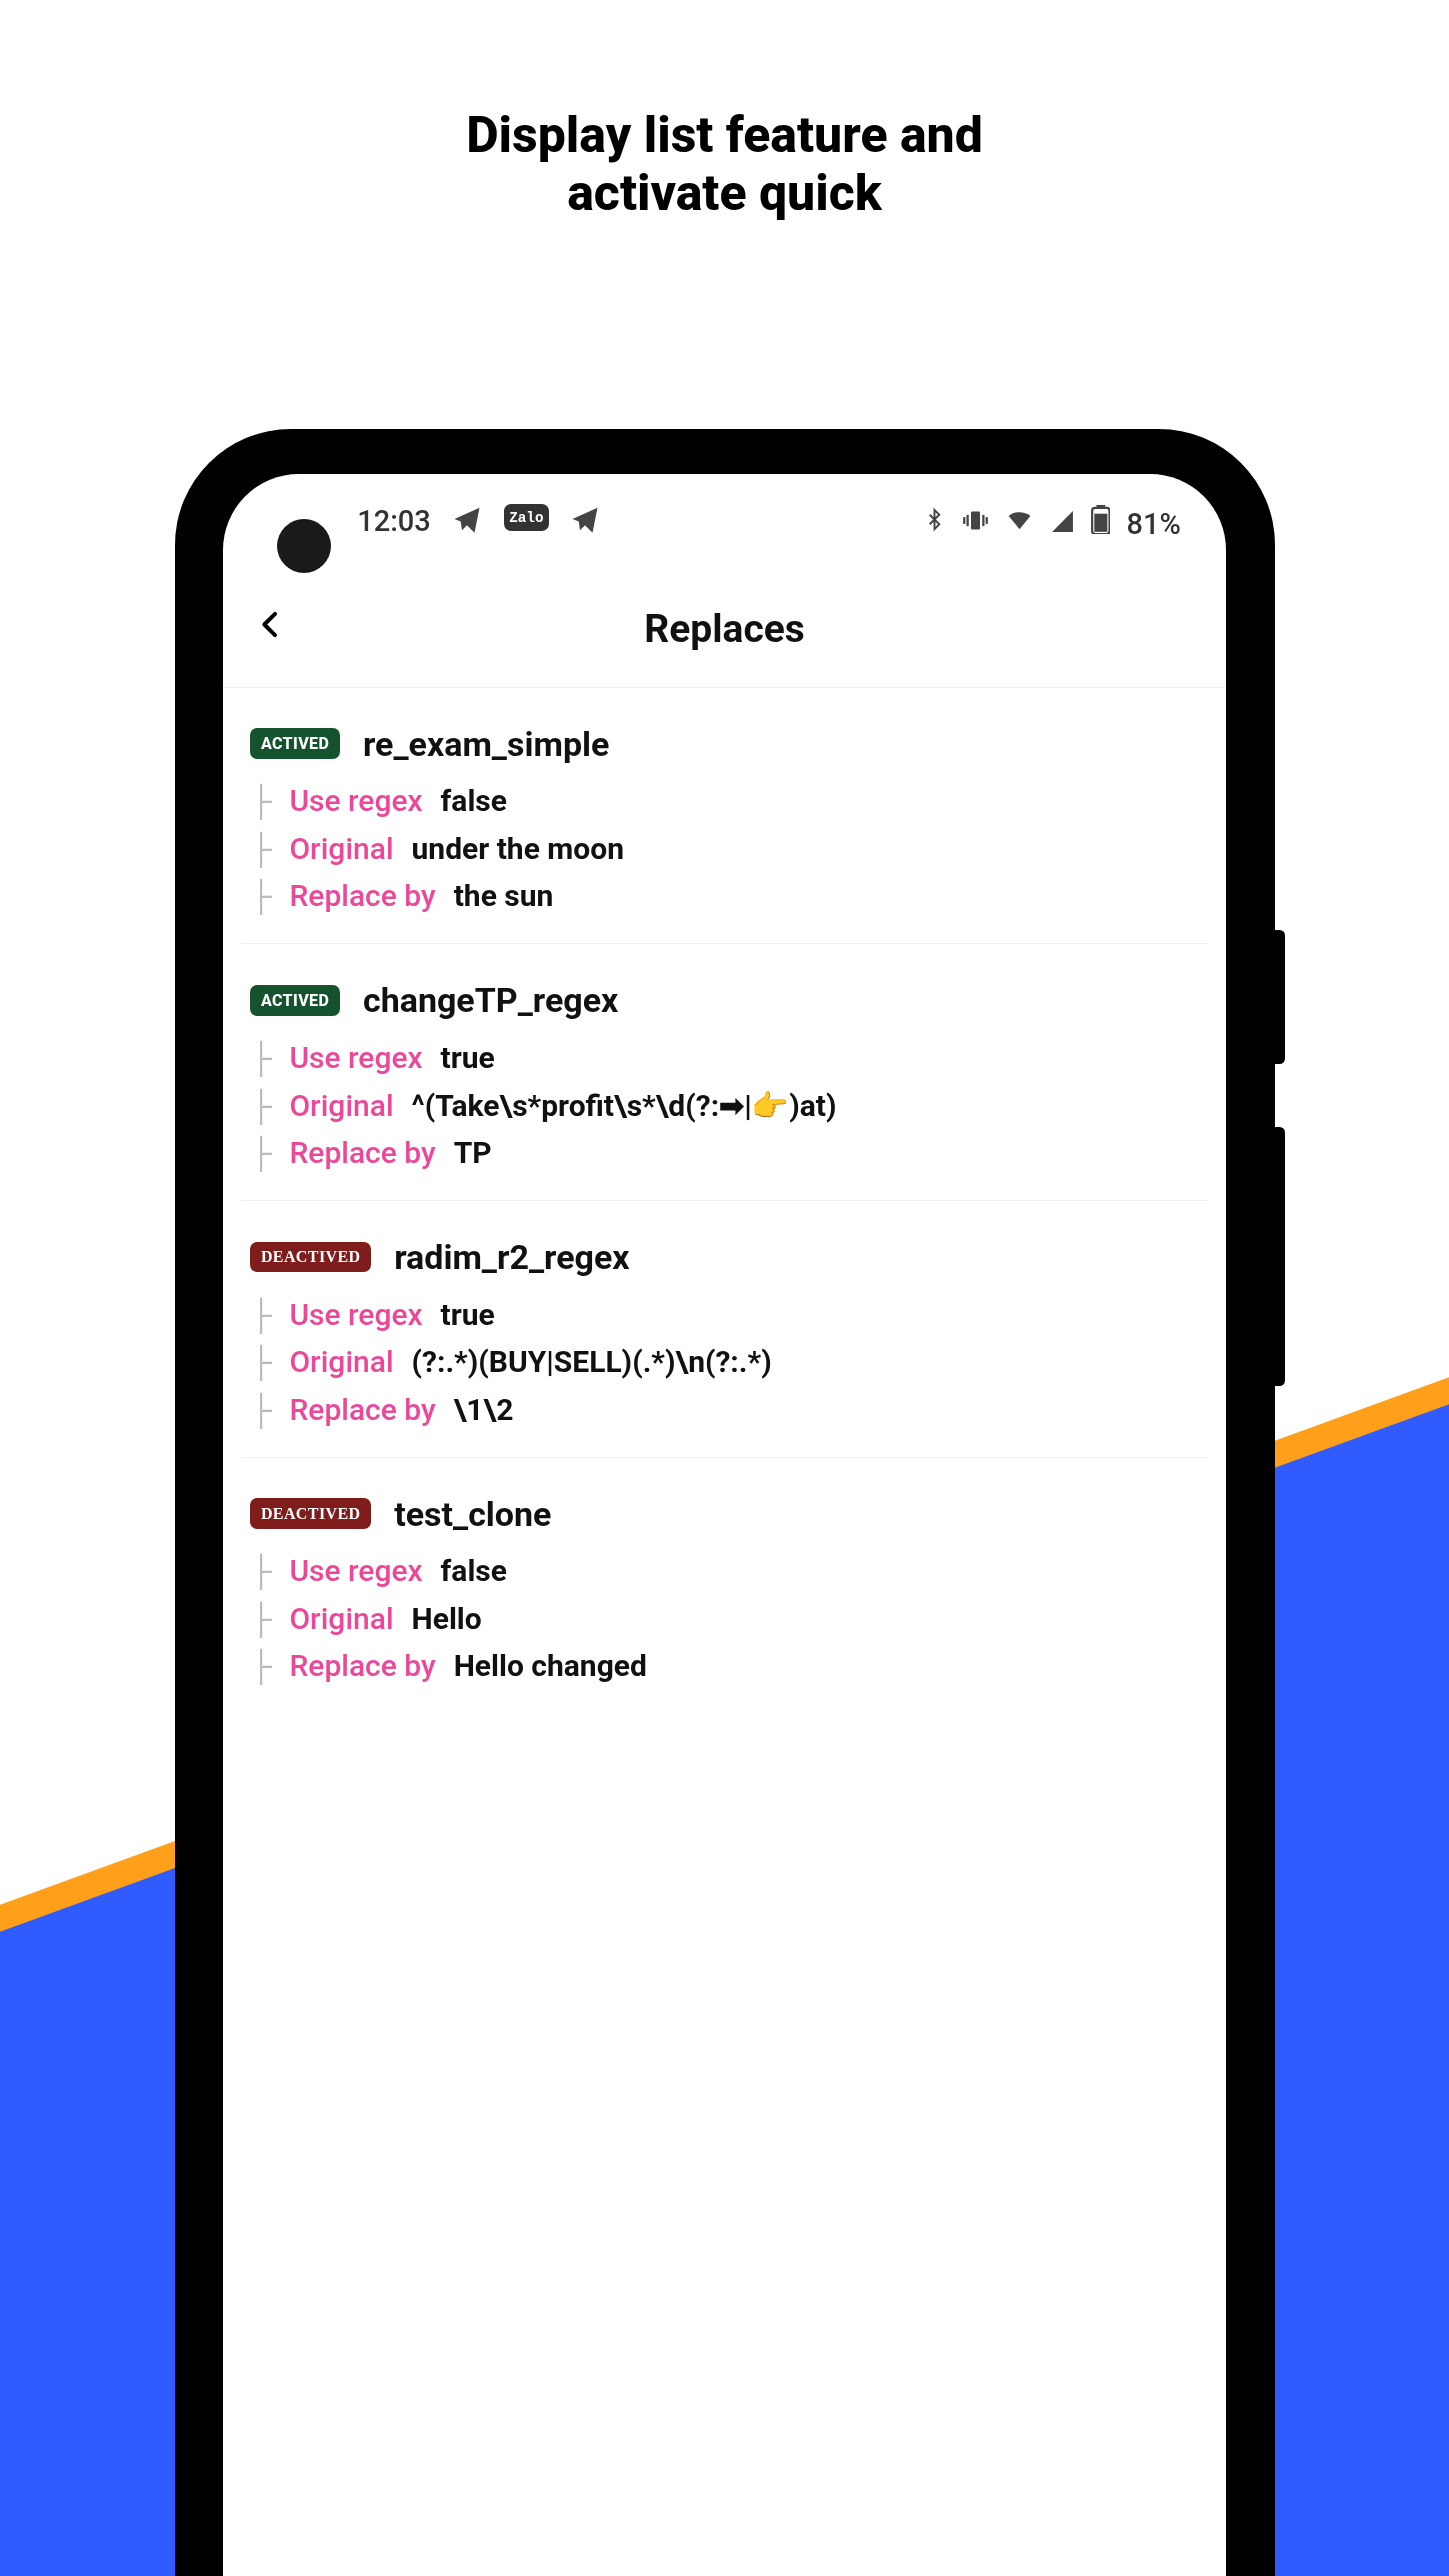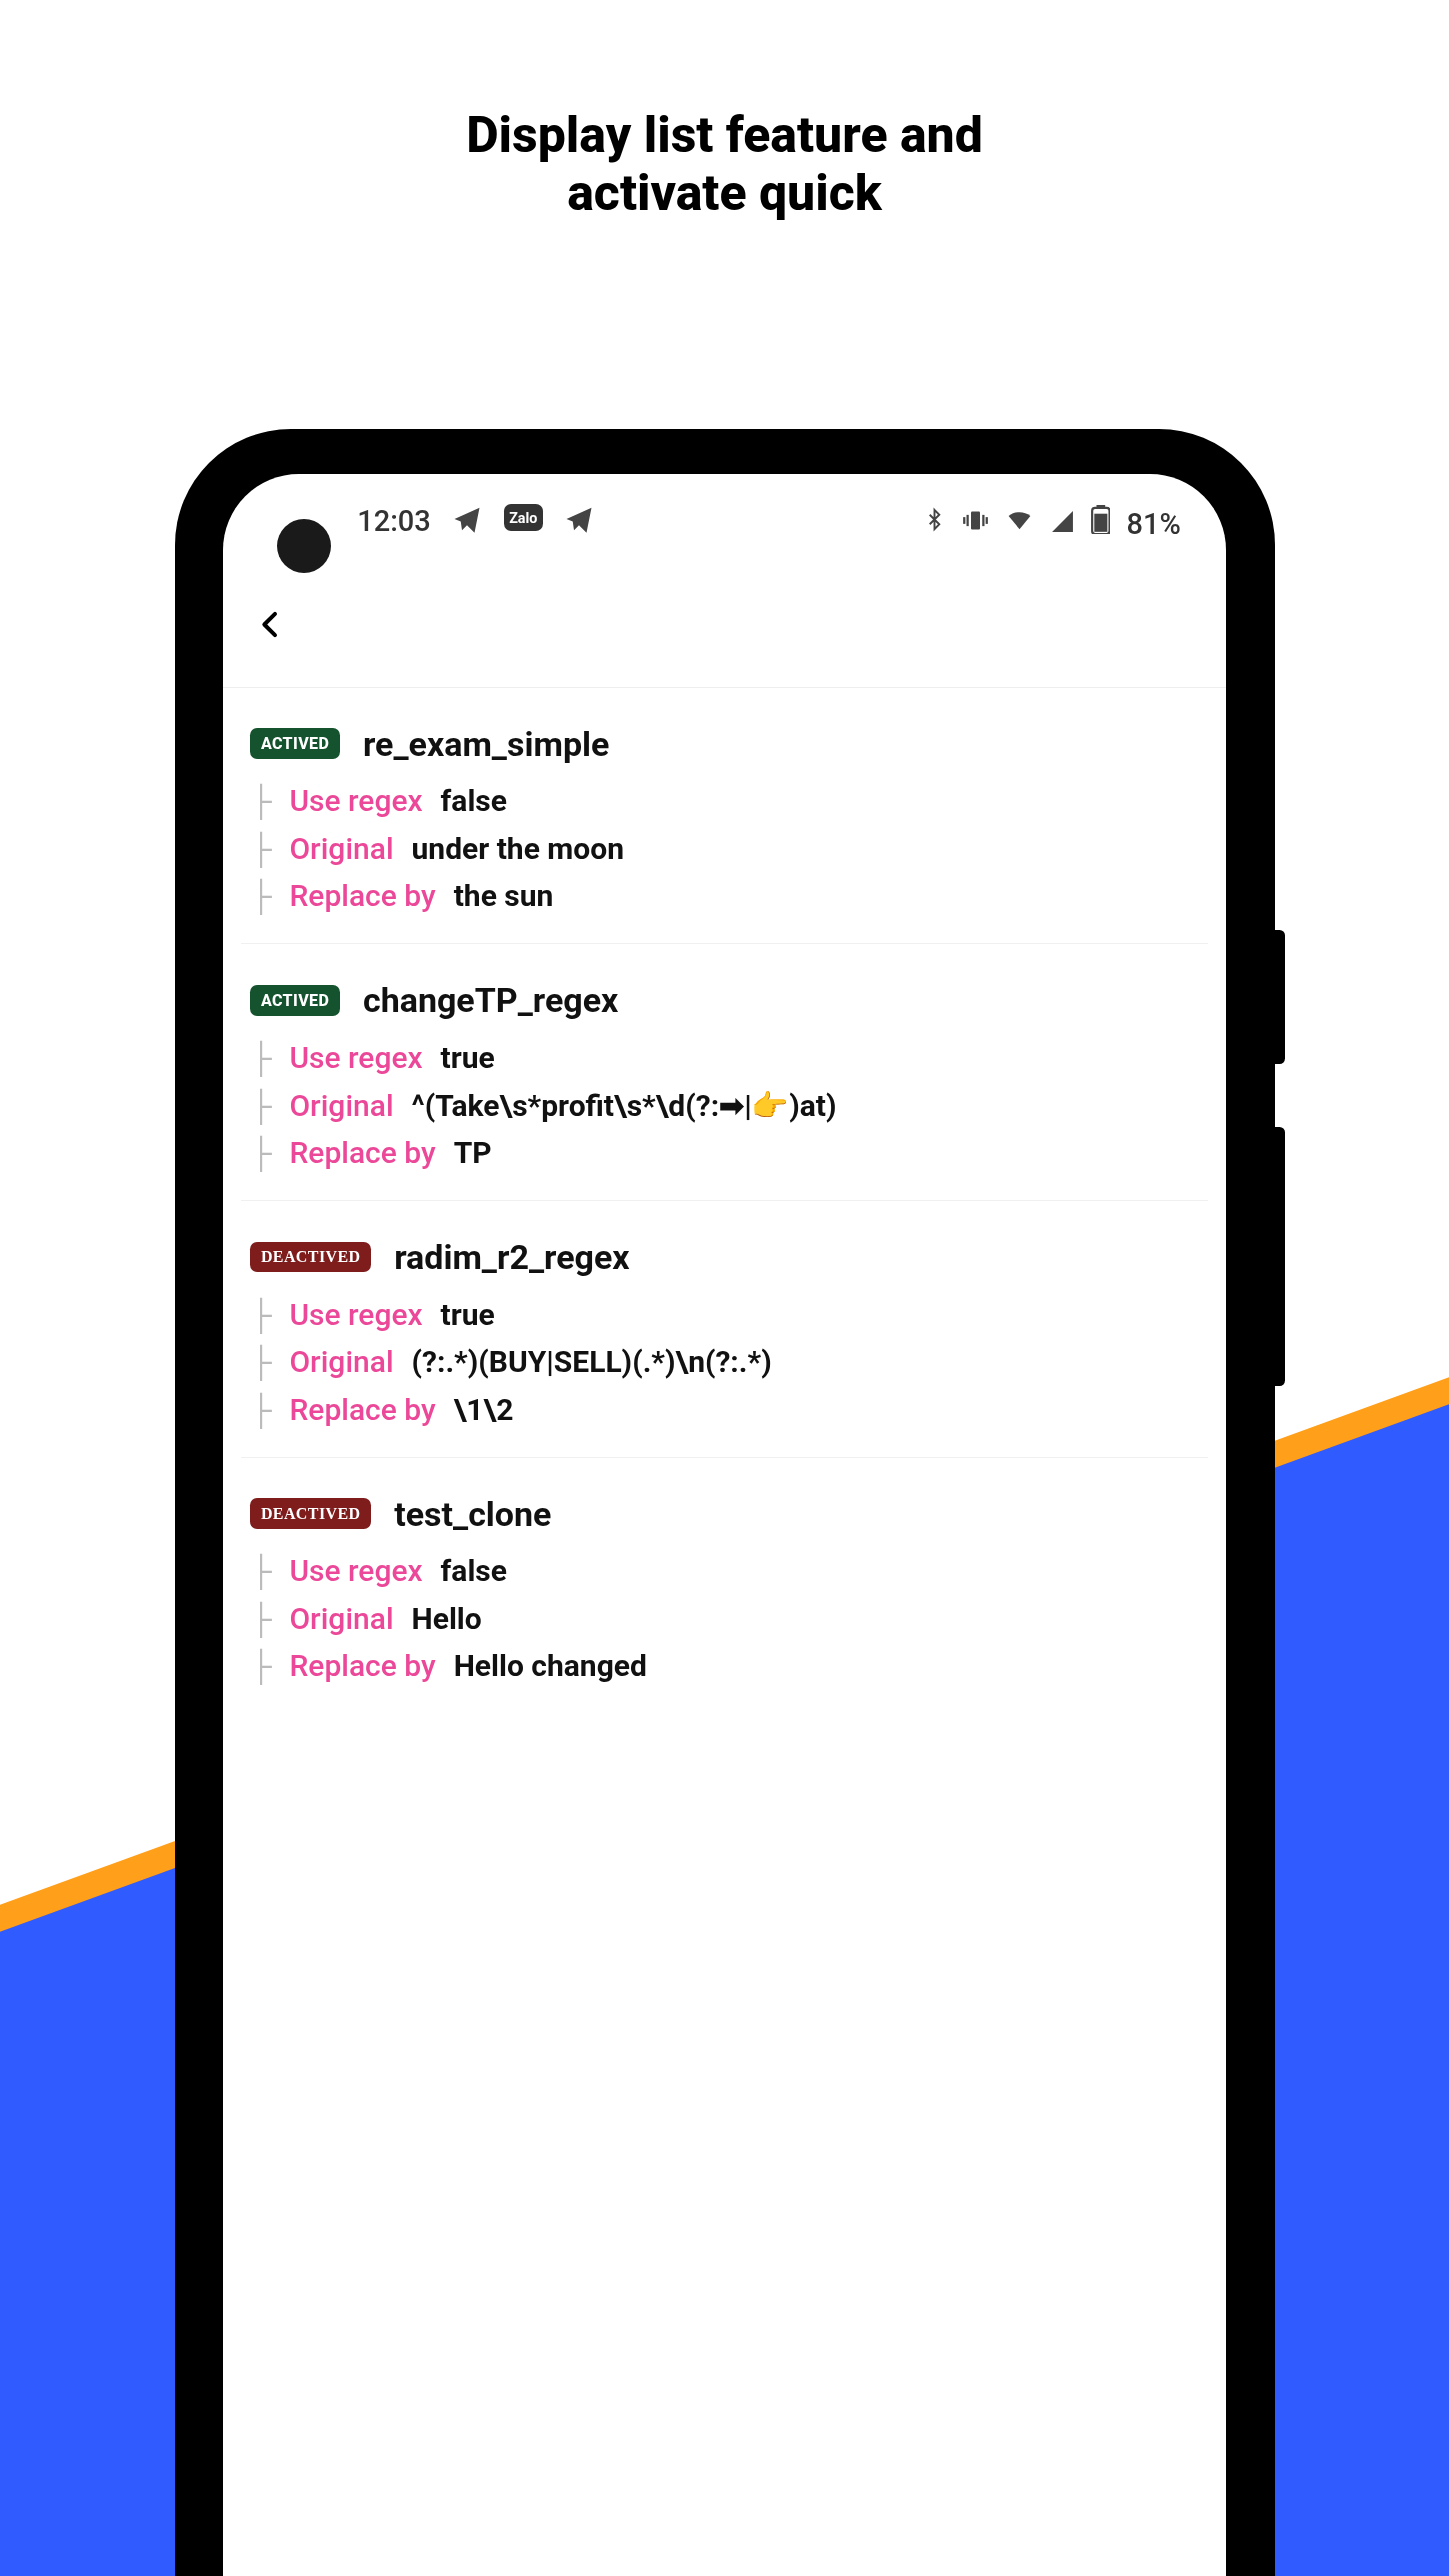--- a/index.html
+++ b/index.html
@@ -119,20 +119,21 @@
   }
   .status-left { display: flex; align-items: flex-start; gap: 21.5px; }
   .status-right { display: flex; align-items: flex-end; gap: 16px; }
   .zalo-badge {
     background: #333;
     color: #fff;
     font-size: 14.3px;
     font-weight: 700;
     padding: 5.4px 5.4px;
     border-radius: 7.2px;
+    font-family: Liberation Mono, monospace;
   }
   .tg-icon svg { width: 30px; height: 30px; }
 
   
   .app-header {
     display: flex;
     align-items: center;
     height: 116px;
     padding: 0 32px;
     border-bottom: 1.8px solid #eee;
@@ -273,20 +274,21 @@
           <span>81%</span>
         </div>
       </div>
 
       <div class="app-header">
         <span class="back-btn">
           <svg width="32" height="43" viewBox="0 0 24 24" fill="none" stroke="#000" stroke-width="3" stroke-linecap="round" stroke-linejoin="round">
               <polyline points="15 4 7 12 15 20"></polyline>
             </svg>
         </span>
+        <div class="header-title">Replaces</div>
       </div>
 
       <div class="list" id="list">
           <div class="item">
             <div class="item-head">
               <span class="badge badge-active">ACTIVED</span>
               <span class="item-title">re_exam_simple</span>
             </div>
             <div class="row">
               <span class="row-prefix">├</span>

